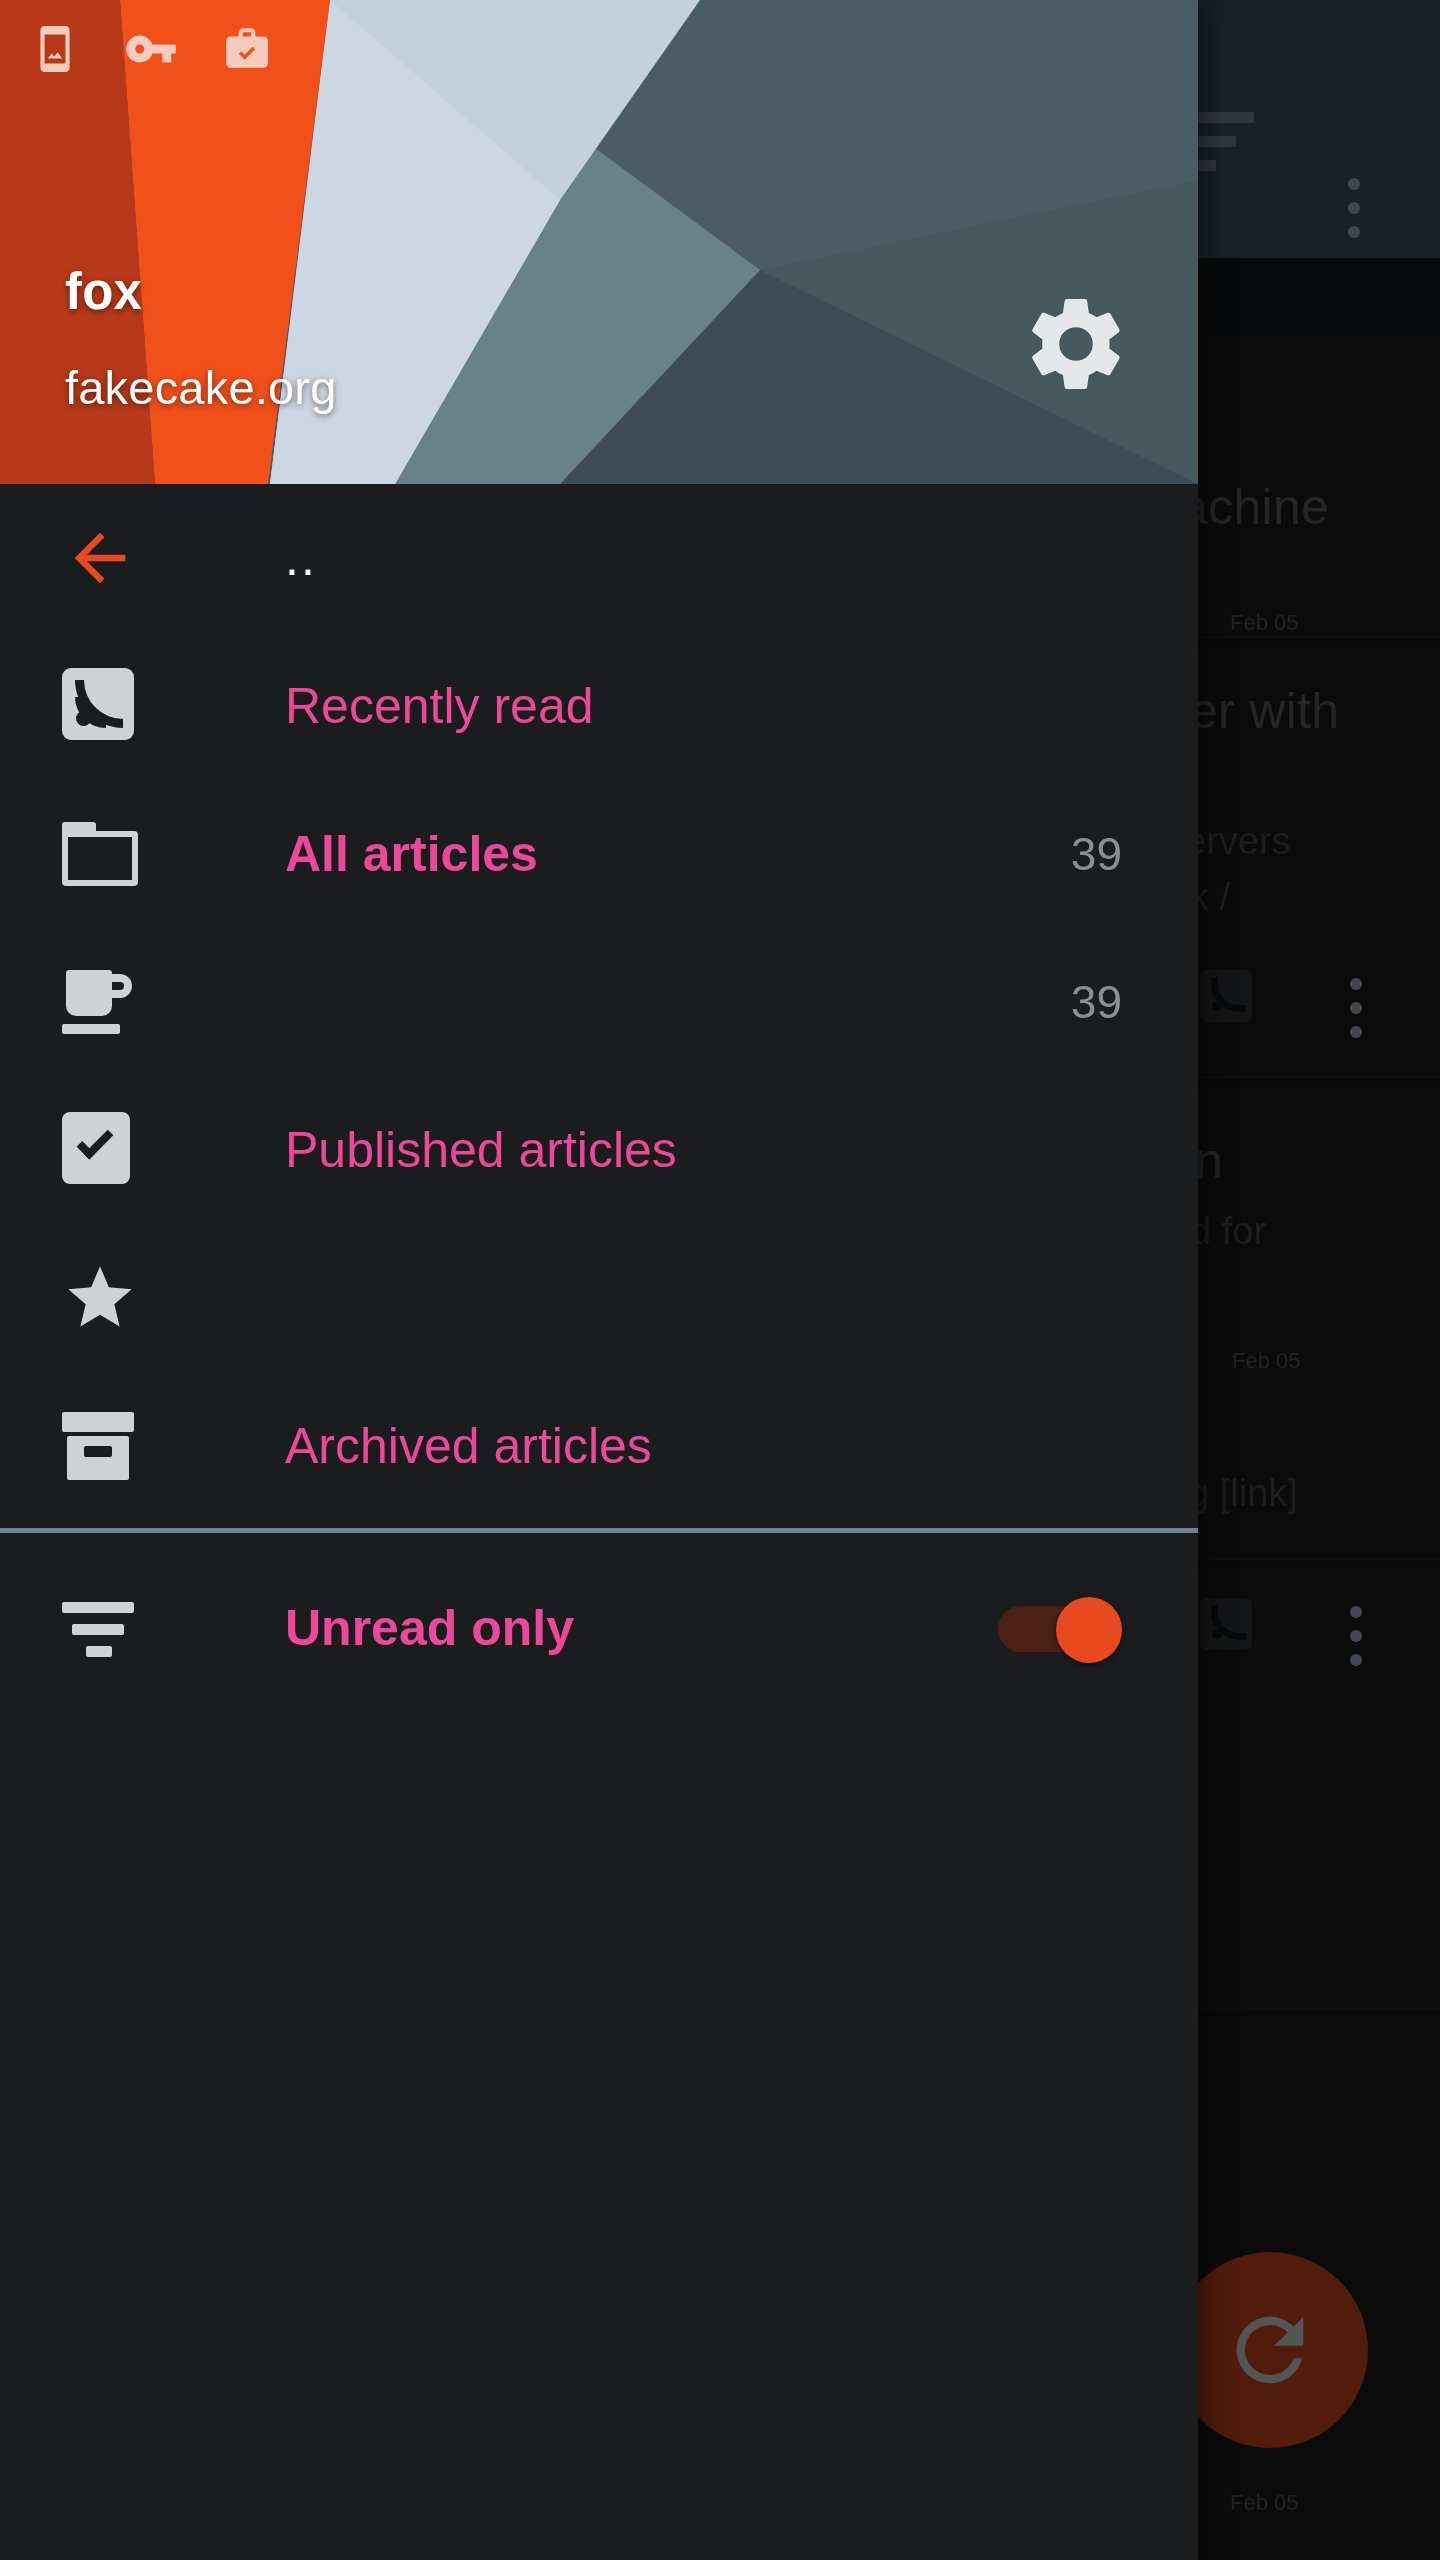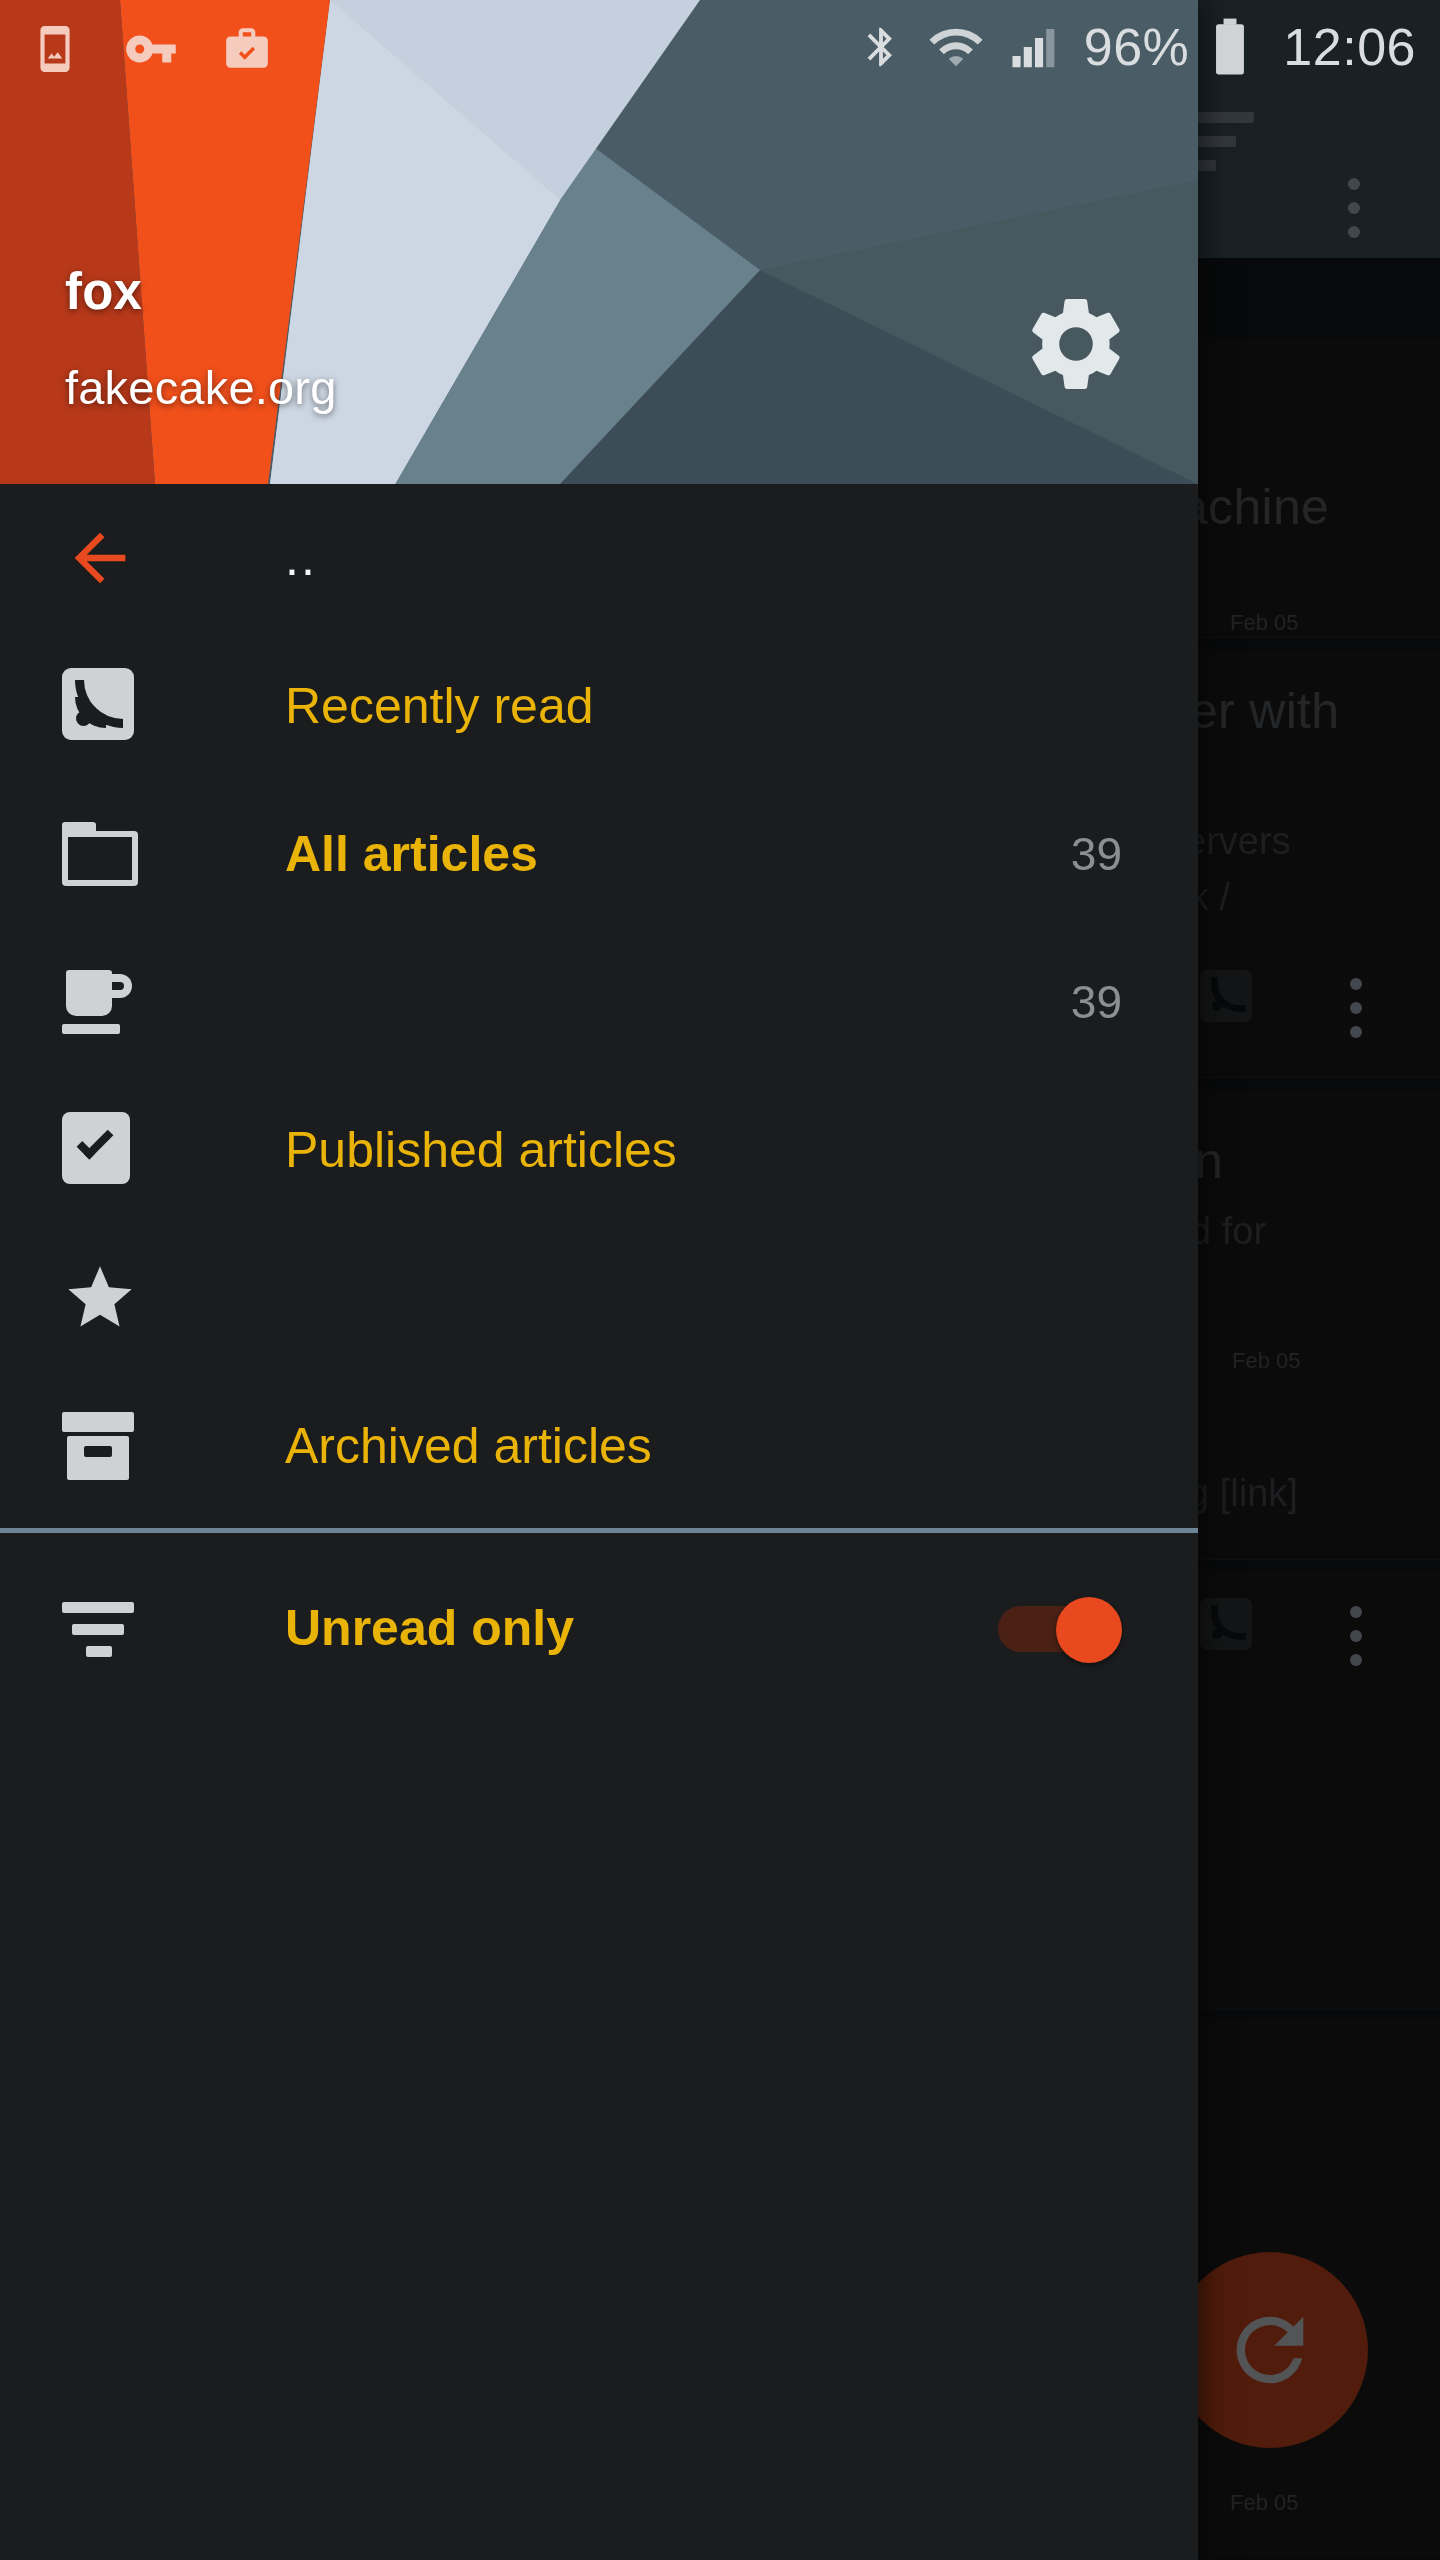--- a/index.html
+++ b/index.html
@@ -90,21 +90,21 @@
 
   
   .drawer-body { position:relative; width:1198px; background:#1b1c1e; height:2076px; }
 
   .row {
     position:absolute; left:0; width:1198px; height:148px;
     display:flex; align-items:center;
   }
   .row .ic { position:absolute; left:62px; width:76px; height:76px; top:36px; }
   .row .lbl {
-    position:absolute; left:285px; font-size:50px; color:#eab308; white-space:nowrap;
+    position:absolute; left:285px; font-size:50px; color:#ec4899; white-space:nowrap;
   }
   .row .lbl.bold { font-weight:bold; }
   .row .cnt {
     position:absolute; right:76px; font-size:46px; color:#8b8f93;
   }
 
   .row-up { top:0; height:148px; }
   .back-arrow { position:absolute; left:62px; top:36px; }
   .up-label { position:absolute; left:285px; font-size:50px; color:#f2f3f4; letter-spacing:2px;}
 
@@ -354,38 +354,15 @@
         <path fill="#f5cbbd" d="M8.5 16.5h7l-2.2-3-1.7 2.2-1.2-1.5z"></path>
       </svg>
       <svg class="sb-icon" width="54" height="54" viewBox="0 0 24 24">
         <path fill="#f5cbbd" d="M12.65 10A5.99 5.99 0 0 0 7 6a6 6 0 1 0 5.65 8H17v4h4v-4h2v-4H12.65zM7 14a2 2 0 1 1 0-4 2 2 0 0 1 0 4z"></path>
       </svg>
       <svg class="sb-icon" width="50" height="50" viewBox="0 0 24 24">
         <path fill="#f5cbbd" d="M20 6h-4V4a2 2 0 0 0-2-2h-4a2 2 0 0 0-2 2v2H4a2 2 0 0 0-2 2v11a2 2 0 0 0 2 2h16a2 2 0 0 0 2-2V8a2 2 0 0 0-2-2zM10 4h4v2h-4V4zm.9 13.1-2.8-2.8 1.2-1.2 1.6 1.6 3.8-3.8 1.2 1.2-5 5z"></path>
       </svg>
     </div>
 
-    <div class="sb-right">
-      <svg class="sb-icon" width="46" height="62" viewBox="0 0 24 24">
-        <path fill="#d9dde0" d="M17.71 7.71 12 2h-1v7.59L6.41 5 5 6.41 10.59 12 5 17.59 6.41 19 11 14.41V22h1l5.71-5.71-4.3-4.29 4.3-4.29zM13 5.83l1.88 1.88L13 9.59V5.83zm1.88 10.46L13 18.17v-3.76l1.88 1.88z"></path>
-      </svg>
-      <svg class="sb-icon" width="60" height="58" viewBox="0 0 24 24">
-        <path fill="#d9dde0" d="M1 9l2 2a12.73 12.73 0 0 1 18 0l2-2A15.57 15.57 0 0 0 1 9z" opacity="0.92"></path>
-        <path fill="#d9dde0" d="M5 13l2 2a6.98 6.98 0 0 1 10 0l2-2a9.82 9.82 0 0 0-14 0z" opacity="0.92"></path>
-        <path fill="#d9dde0" d="M9 17l3 3 3-3a4.24 4.24 0 0 0-6 0z" opacity="0.6"></path>
-        <path fill="#d9dde0" d="M8.6 15.4 9.9 16.7v2.6h1.1v-2.6l1.3-1.3H8.6z" opacity="0"></path>
-      </svg>
-      <svg class="sb-icon" width="54" height="56" viewBox="0 0 24 24">
-        <rect x="2" y="16" width="3.6" height="5" fill="#d9dde0"></rect>
-        <rect x="7" y="12" width="3.6" height="9" fill="#d9dde0"></rect>
-        <rect x="12" y="8" width="3.6" height="13" fill="#d9dde0"></rect>
-        <rect x="17" y="4" width="3.6" height="17" fill="#d9dde0" opacity="0.45"></rect>
-      </svg>
-      <div class="sb-text">96%</div>
-      <svg class="sb-icon" width="38" height="62" viewBox="0 0 14 24">
-        <rect x="4.5" y="1" width="5" height="2.4" fill="#cfd3d6"></rect>
-        <rect x="1.6" y="3.2" width="10.8" height="19.4" rx="1" fill="#cfd3d6"></rect>
-      </svg>
-      <div class="sb-clock">12:06</div>
-    </div>
   </div>
 
 </div>
 
 </body></html>

